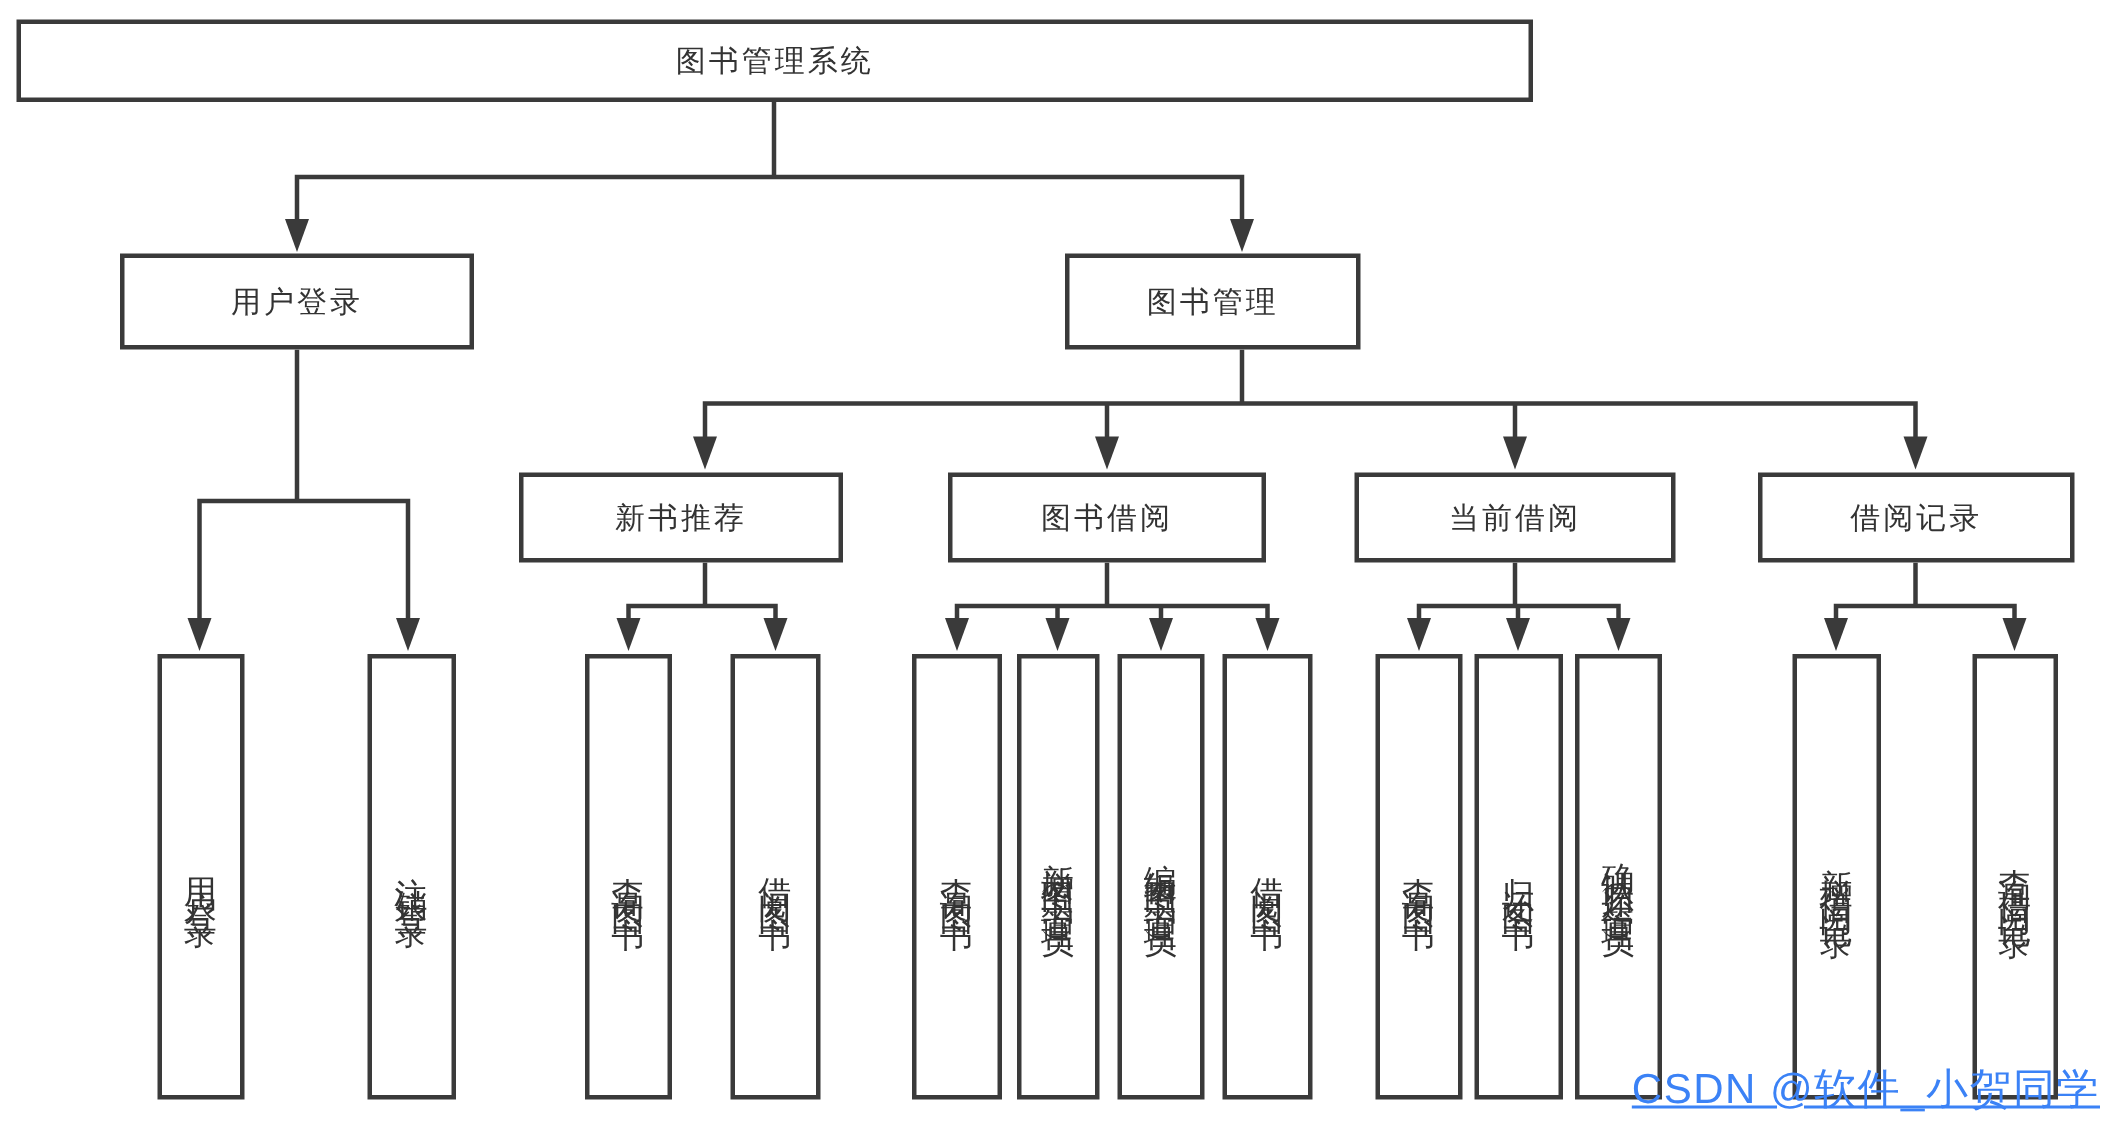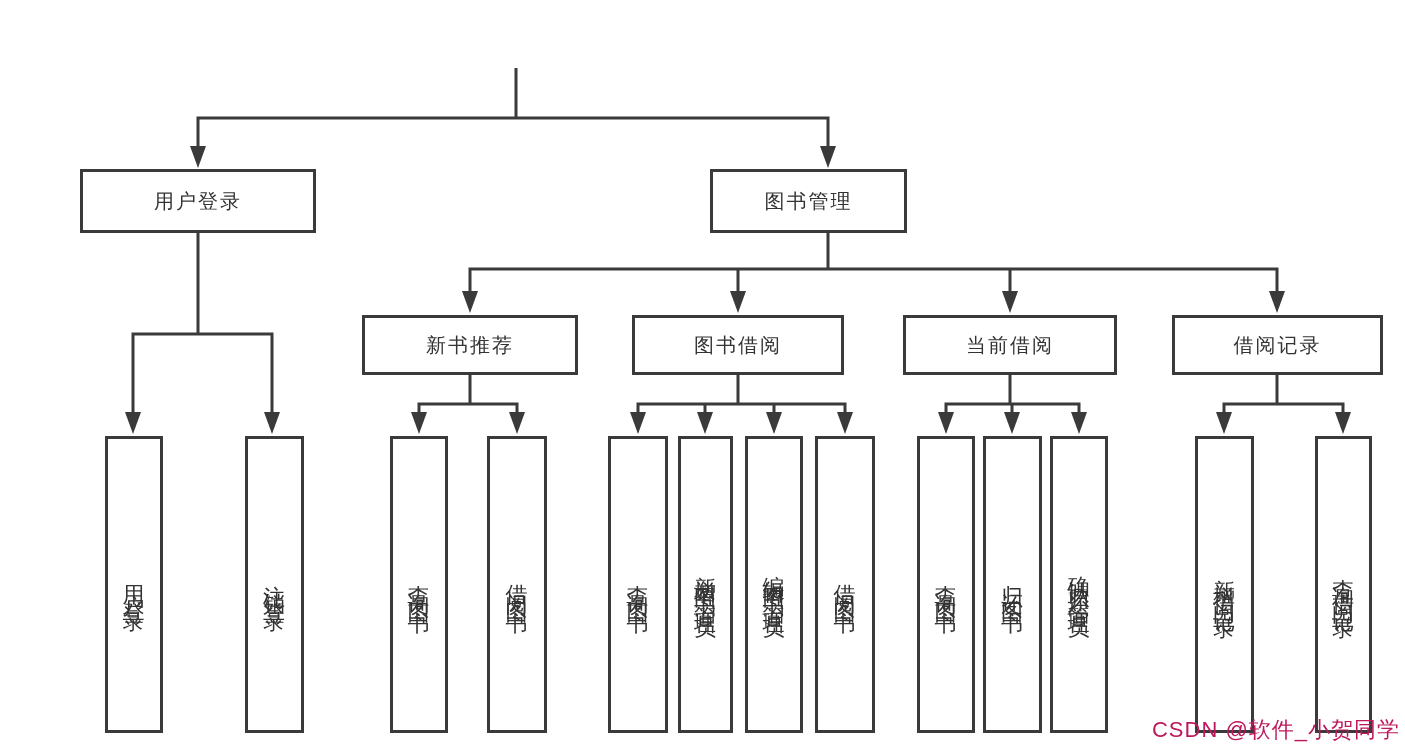--- a/index.html
+++ b/index.html
@@ -33,25 +33,26 @@
     writing-mode: vertical-rl;
     text-orientation: mixed;
     letter-spacing: 9px;
     line-height: 1.05;
     white-space: nowrap;
   }
   .watermark {
     position: absolute;
     right: 5px;
     bottom: 2px;
-    font-size: 22px;
-    color: #be185d;
+    font-size: 28px;
+    color: #3b82f6;
     letter-spacing: 1px;
     z-index: 3;
     white-space: nowrap;
+    text-decoration: underline;
   }
 </style>
 </head>
 <body>
 
 <div class="canvas">
 
   <svg class="connectors" width="1405" height="747">
     <g stroke="#3a3a3a" stroke-width="3" fill="none">
 
@@ -98,29 +99,32 @@
       <polygon points="766,412 782,412 774,434"></polygon>
       <polygon points="837,412 853,412 845,434"></polygon>
       <polygon points="938,412 954,412 946,434"></polygon>
       <polygon points="1004,412 1020,412 1012,434"></polygon>
       <polygon points="1071,412 1087,412 1079,434"></polygon>
       <polygon points="1216,412 1232,412 1224,434"></polygon>
       <polygon points="1335,412 1351,412 1343,434"></polygon>
     </g>
   </svg>
 
+  <div class="box h" style="left:11px;top:13px;width:1011px;height:55px">
+    <span>图书管理系统</span>
+  </div>
 
   <div class="box h" style="left:80px;top:169px;width:236px;height:64px">
     <span>用户登录</span>
   </div>
   <div class="box h" style="left:710px;top:169px;width:197px;height:64px">
     <span>图书管理</span>
   </div>
 
-  <div class="box h" style="left:362px;top:315px;width:216px;height:60px">
+  <div class="box h" style="left:346px;top:315px;width:216px;height:60px">
     <span>新书推荐</span>
   </div>
   <div class="box h" style="left:903px;top:315px;width:214px;height:60px">
     <span>当前借阅</span>
   </div>
   <div class="box h" style="left:632px;top:315px;width:212px;height:60px">
     <span>图书借阅</span>
   </div>
   <div class="box h" style="left:1172px;top:315px;width:211px;height:60px">
     <span>借阅记录</span>

